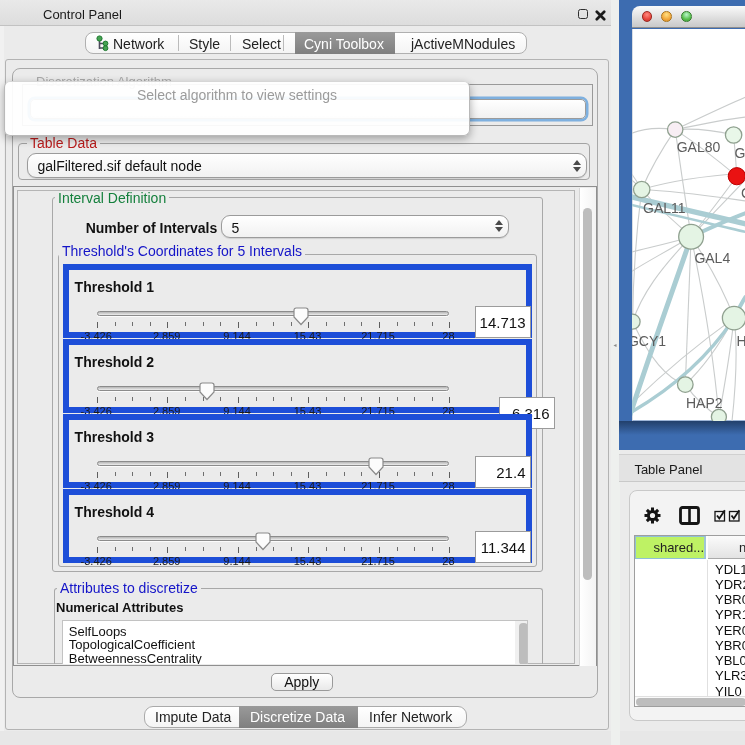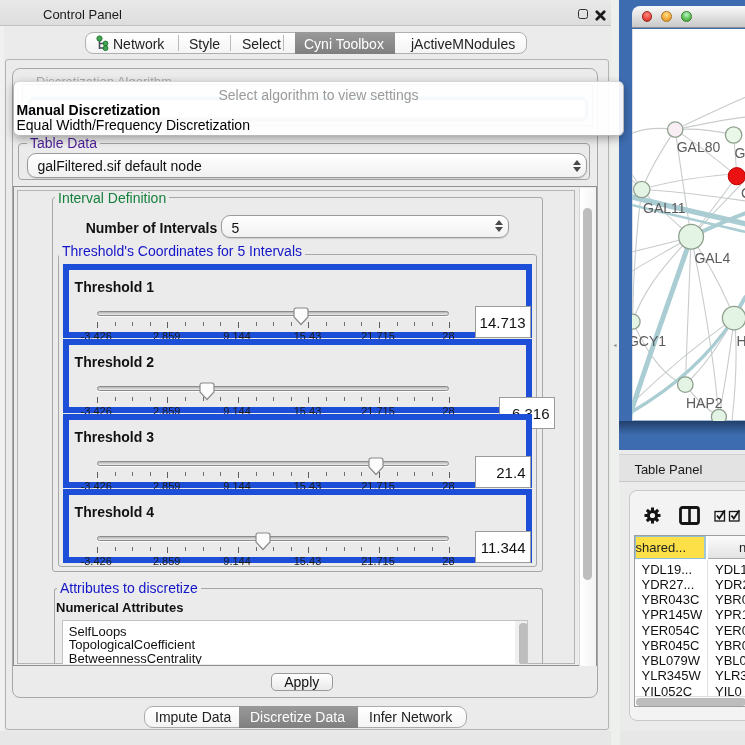--- a/index.html
+++ b/index.html
@@ -1,19 +1,19 @@
 <!DOCTYPE html>
 <html><head>
 <meta charset="utf-8">
 <style>
 * { margin:0; padding:0; box-sizing:border-box; }
 html,body { width:745px; height:745px; overflow:hidden; }
 body { font-family:"Liberation Sans", sans-serif; background:#ebebeb; position:relative; }
 .abs { position:absolute; }
-.fs-title { position:absolute; font-size:14px; color:#4c1d95; background:#ebebeb; padding:0 3px; line-height:13px; }
+.fs-title { position:absolute; font-size:14px; color:#b91c1c; background:#ebebeb; padding:0 3px; line-height:13px; }
 .cb { position:absolute; border:1px solid #9b9b9b; border-radius:9px; background:linear-gradient(#ffffff,#f1f1f1); box-shadow:0 1px 1px rgba(0,0,0,0.12); }
 .cb-arrows { position:absolute; width:8px; }
 .cb-arrows:before { content:""; position:absolute; left:0; top:0; border-left:4px solid transparent; border-right:4px solid transparent; border-bottom:5px solid #4a4a4a; }
 .cb-arrows:after { content:""; position:absolute; left:0; top:7px; border-left:4px solid transparent; border-right:4px solid transparent; border-top:5px solid #4a4a4a; }
 .tick { position:absolute; height:4.5px; background:repeating-linear-gradient(to right,#6e6e6e 0 1px,transparent 1px 17.62px); }
 .tickM { position:absolute; height:6.5px; background:repeating-linear-gradient(to right,#5e5e5e 0 1px,transparent 1px 70.48px); }
 .slab { position:absolute; font-size:11px; font-weight:normal; color:#1a1a1a; transform:translateX(-50%); white-space:nowrap; }
 .vbox { position:absolute; width:56.5px; height:32px; background:#fff; border:1px solid #9b9b9b; font-size:15px; color:#111; text-align:right; padding-right:5px; line-height:31px; }
 .track { position:absolute; height:5.5px; border:1px solid #8b8b8b; border-radius:3px; background:linear-gradient(#b5b5b5,#d6d6d6 60%,#efefef); box-shadow:0 1px 0 rgba(255,255,255,0.8); }
 .tpanel { position:absolute; left:62.6px; width:469.8px; height:74px; border:6px solid #1d4ed8; background:#ebebeb; }
@@ -160,24 +160,22 @@
 <div class="abs" style="left:270.5px;top:672.5px;width:62.5px;height:18px;border:1px solid #9a9a9a;border-radius:5px;background:linear-gradient(#ffffff,#e9e9e9);text-align:center;font-size:14px;color:#111;line-height:17px;">Apply</div>
 
 <div class="abs" style="left:144px;top:705.5px;width:322.5px;height:22px;background:linear-gradient(#ffffff,#f4f4f4);border:1px solid #aaa;border-radius:9px;"></div>
 <div class="abs" style="left:238.8px;top:705.5px;width:119px;height:22px;background:linear-gradient(#9a9a9a,#7f7f7f);"></div>
 <span class="abs" style="left:155px;top:709px;font-size:14px;color:#222;">Impute Data</span>
 <span class="abs" style="left:250px;top:709px;font-size:14px;color:#fff;">Discretize Data</span>
 <span class="abs" style="left:369px;top:709px;font-size:14px;color:#222;">Infer Network</span>
 
 <div class="abs" style="left:0;top:730.5px;width:745px;height:14.5px;background:#e7e7e7;"></div>
 
-<div class="abs" style="left:13px;top:81px;width:611px;height:55.3px;background:rgba(255,255,255,0.93);border:1px solid #b9b9b9;border-top:1px solid #d6d6d6;border-radius:6px;box-shadow:0 3px 9px rgba(0,0,0,0.32);z-index:40;">
+<div class="abs" style="left:4px;top:81px;width:466px;height:55.3px;background:rgba(255,255,255,0.93);border:1px solid #b9b9b9;border-top:1px solid #d6d6d6;border-radius:6px;box-shadow:0 3px 9px rgba(0,0,0,0.32);z-index:40;">
   <div style="position:absolute;left:0;top:4.8px;width:100%;text-align:center;font-size:14px;color:#9b9b9b;">Select algorithm to view settings</div>
-  <div style="position:absolute;left:2.5px;top:20.3px;font-size:14px;font-weight:bold;color:#000;">Manual Discretization</div>
-  <div style="position:absolute;left:2.5px;top:34.6px;font-size:14px;color:#000;">Equal Width/Frequency Discretization</div>
 </div>
 
 <div class="abs" style="left:611px;top:0;width:9px;height:745px;background:#eef0ee;"></div>
 <div class="abs" style="left:613.5px;top:343px;width:4px;height:5px;color:#8a8a8a;font-size:6px;line-height:5px;">◂</div>
 
 <div class="abs" style="left:619.4px;top:0;width:125.6px;height:450px;background:#3d6cb0;overflow:hidden;">
 
   <div style="position:absolute;left:0;top:420.5px;width:126px;height:14px;background:linear-gradient(#22406b,rgba(61,108,176,0));"></div>
 
   <div style="position:absolute;left:12.2px;top:6px;width:114px;height:22px;background:linear-gradient(#fafafa,#c9c9c9);border-radius:8px 0 0 0;border-bottom:1px solid #8e8e8e;">
@@ -277,31 +275,22 @@
   <line x1="10.5" y1="1.5" x2="10.5" y2="17.5" stroke="#151515" stroke-width="2.6"></line>
 </svg>
 <svg class="abs" style="left:713.5px;top:508.5px" width="27" height="14" viewBox="0 0 27 14">
   <rect x="1" y="2.5" width="9.5" height="9.5" fill="none" stroke="#151515" stroke-width="1.3"></rect>
   <path d="M3 6.5 L5.3 9.5 L10.8 1.2" stroke="#151515" stroke-width="1.8" fill="none"></path>
   <rect x="15.5" y="2.5" width="9.5" height="9.5" fill="none" stroke="#151515" stroke-width="1.3"></rect>
   <path d="M17.5 6.5 L19.8 9.5 L25.3 1.2" stroke="#151515" stroke-width="1.8" fill="none"></path>
 </svg>
 
 <div class="abs" style="left:633.5px;top:535px;width:112px;height:171.5px;border:1px solid #9e9e9e;background:#fff;overflow:hidden;">
-  <div style="position:absolute;left:0;top:0;width:71.5px;height:23px;background:#fde047;border:1px solid #8fc0d6;border-right:2px solid #9fc6d6;text-align:left;font-size:13px;color:#222;line-height:22px;">shared...</div>
+  <div style="position:absolute;left:0;top:0;width:71.5px;height:23px;background:#bef264;border:1px solid #8fc0d6;border-right:2px solid #9fc6d6;text-align:right;font-size:13px;color:#222;line-height:22px;">shared...</div>
   <div style="position:absolute;left:73.5px;top:0;width:40px;height:23px;background:linear-gradient(#fbfbfb,#e3e3e3);border-bottom:1px solid #aaa;font-size:13px;color:#222;line-height:23px;padding-left:31px;">nam</div>
-  <div style="position:absolute;left:7px;top:25.5px;font-size:13px;color:#111;line-height:15.27px;white-space:pre;">YDL19...
-YDR27...
-YBR043C
-YPR145W
-YER054C
-YBR045C
-YBL079W
-YLR345W
-YIL052C</div>
   <div style="position:absolute;left:80.5px;top:25.5px;font-size:13px;color:#111;line-height:15.27px;white-space:pre;">YDL1
 YDR2
 YBR0
 YPR1
 YER0
 YBR0
 YBL0
 YLR3
 YIL0</div>
   <div style="position:absolute;left:72px;top:23.5px;width:1px;height:136.5px;background:#e0e0e0;"></div>

